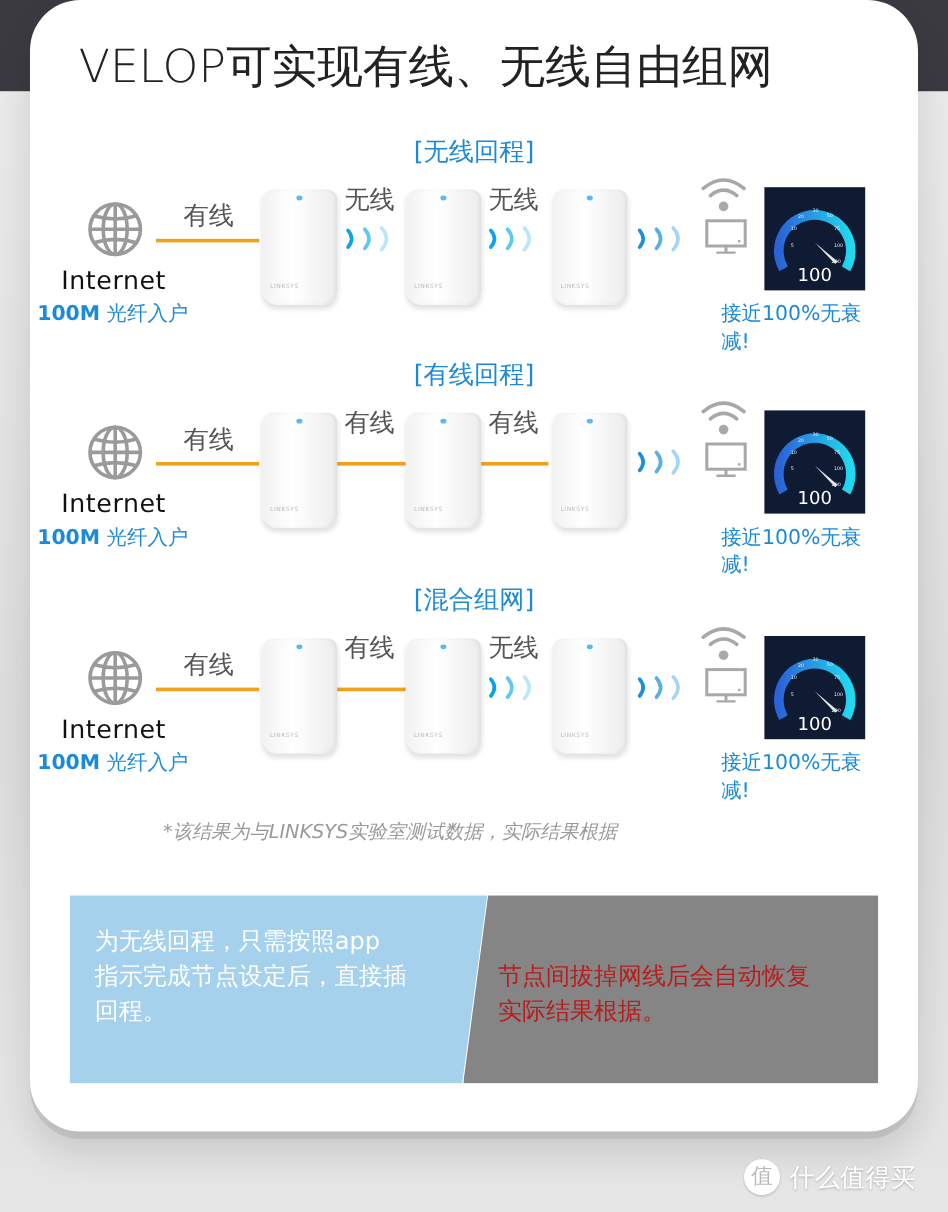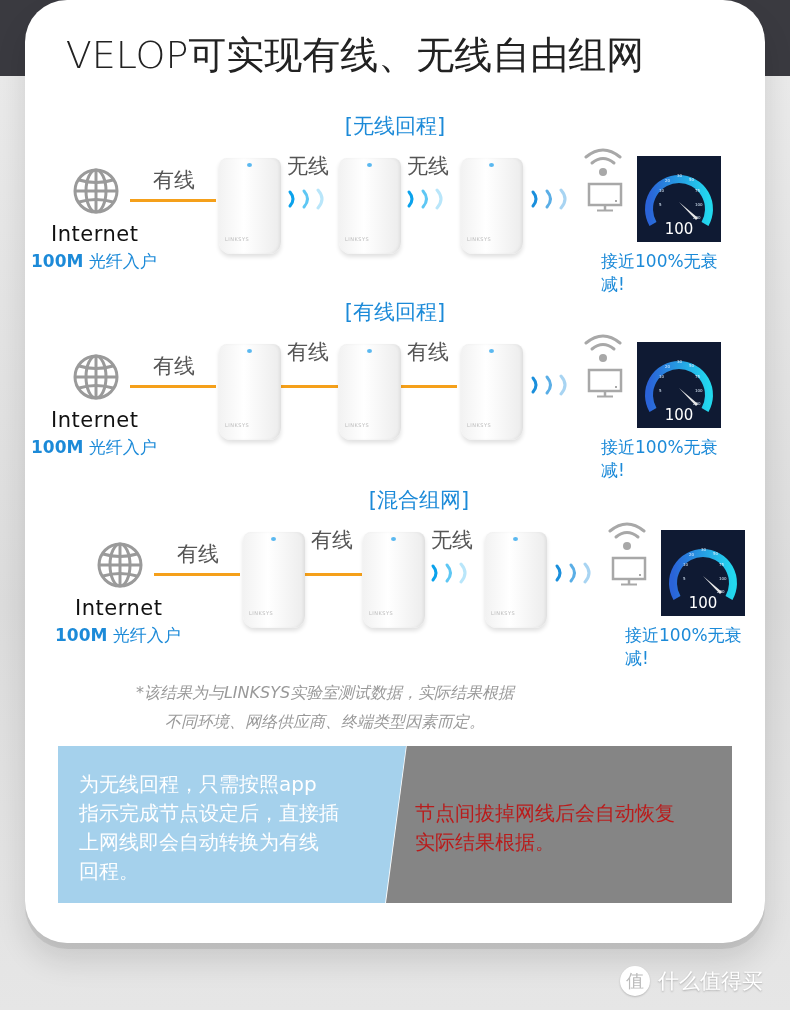--- a/index.html
+++ b/index.html
@@ -259,21 +259,21 @@
               <text x="58" y="36">75</text>
               <text x="58" y="50">100</text>
               <text x="56" y="63">200</text>
             </g>
             <polygon points="42,46 61,62 59,64" fill="#e8e8e8"></polygon>
           </svg>
           <div class="gauge-val">100</div>
         </div>
         <div class="result-label" style="left:576px;top:138px">接近100%无衰减!</div>
       </div>
-      <div class="section" style="top: 486px; margin-left: 24px;">
+      <div class="section" style="top: 486px;">
         <div class="sec-label">[混合组网]</div>
         <div class="globe" style="left:46px;top:54px"><svg viewBox="0 0 50 50" width="50" height="50">
             <g fill="none" stroke="#9a9a9a" stroke-width="3">
               <circle cx="25" cy="25" r="21"></circle>
               <ellipse cx="25" cy="25" rx="10" ry="21"></ellipse>
               <line x1="25" y1="4" x2="25" y2="46"></line>
               <line x1="4" y1="25" x2="46" y2="25"></line>
               <path d="M8 14 Q25 19 42 14"></path>
               <path d="M8 36 Q25 31 42 36"></path>
             </g>
@@ -346,29 +346,27 @@
             <polygon points="42,46 61,62 59,64" fill="#e8e8e8"></polygon>
           </svg>
           <div class="gauge-val">100</div>
         </div>
         <div class="result-label" style="left:576px;top:138px">接近100%无衰减!</div>
       </div>
     </div>
 
   <div class="note">
     <div>*该结果为与LINKSYS实验室测试数据，实际结果根据</div>
-    <div>不同环境、网络供应商、终端类型因素而定。</div>
   </div>
 
   <div class="info-left"></div>
   <div class="info-right"></div>
   <div class="info-left-text">
     <div>为无线回程，只需按照app</div>
     <div>指示完成节点设定后，直接插</div>
-    <div>上网线即会自动转换为有线</div>
     <div>回程。</div>
   </div>
   <div class="info-right-text">
     <div>节点间拔掉网线后会自动恢复</div>
     <div>实际结果根据。</div>
   </div>
 </div>
 
 <div class="watermark">
   <div class="wm-badge">值</div>

